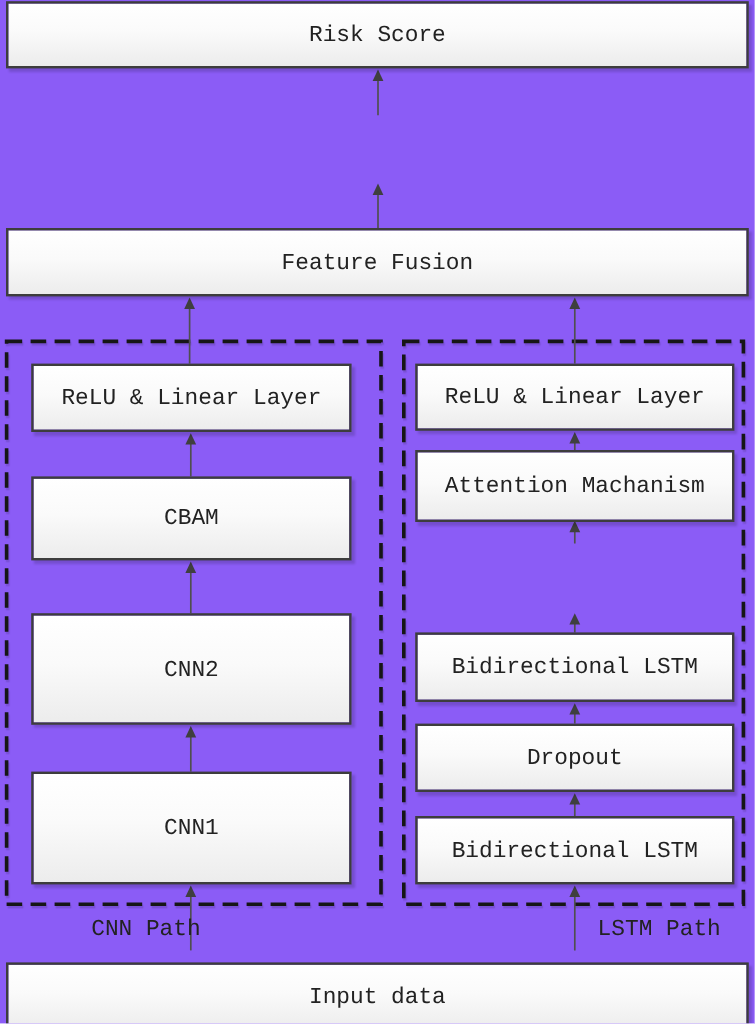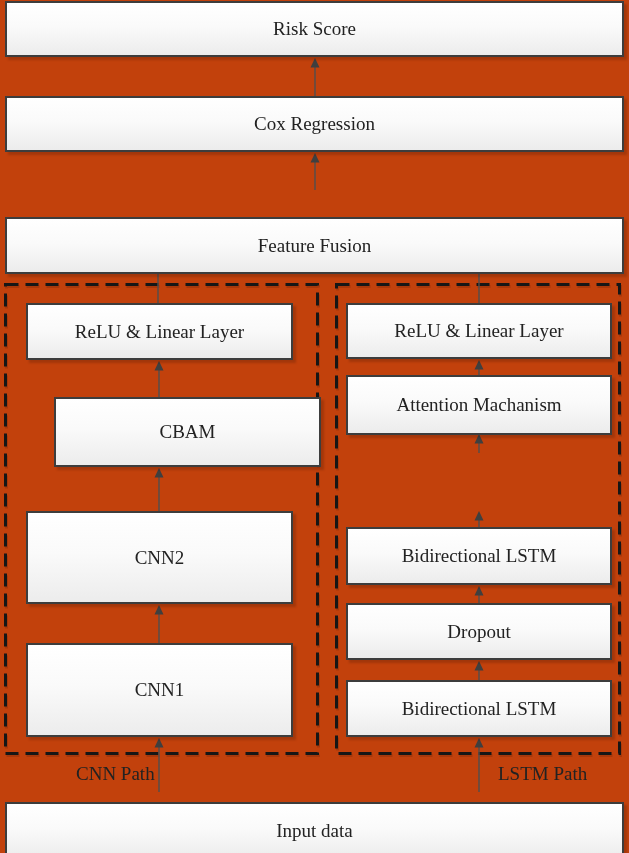--- a/index.html
+++ b/index.html
@@ -4,22 +4,22 @@
 <style>
   html, body {
     margin: 0;
     padding: 0;
     background: #ffffff;
   }
   .canvas {
     position: relative;
     width: 629px;
     height: 853px;
-    background: #c2410c;
-    font-family: Liberation Serif, serif;
+    background: #8b5cf6;
+    font-family: Liberation Mono, monospace;
     overflow: hidden;
   }
   .overlay {
     position: absolute;
     left: 0;
     top: 0;
     width: 629px;
     height: 853px;
   }
   .node {
@@ -35,25 +35,25 @@
     color: #222222;
     text-align: center;
     white-space: nowrap;
   }
   .wide   { left: 5px;   width: 619px; }
   .lbox   { left: 26px;  width: 267px; }
   .rbox   { left: 346px; width: 266px; }
 
   #node-risk    { top: 1px;   height: 56px; }
   #node-cox     { top: 96px;  height: 56px; }
-  #node-fusion  { top: 190px; height: 57px; margin-top: 27px; }
+  #node-fusion  { top: 190px; height: 57px; }
   #node-input   { top: 792px; height: 58px; margin-top: 10px; }
 
   #node-relu-l  { top: 303px; height: 57px; }
-  #node-cbam    { top: 397px; height: 70px; margin-left: 28px; }
+  #node-cbam    { top: 397px; height: 70px; }
   #node-cnn2    { top: 511px; height: 93px; }
   #node-cnn1    { top: 643px; height: 94px; }
 
   #node-relu-r  { top: 303px; height: 56px; }
   #node-attn    { top: 375px; height: 60px; }
   #node-rdrop   { top: 453px; height: 57px; }
   #node-bilstm1 { top: 527px; height: 58px; }
   #node-drop    { top: 603px; height: 57px; }
   #node-bilstm2 { top: 680px; height: 57px; }
 
@@ -148,21 +148,20 @@
       <line x1="479" y1="680" x2="479" y2="669"></line>
       <polygon points="479,661 474.5,670.5 483.5,670.5"></polygon>
     </g>
     <g class="arrow">
       <line x1="479" y1="792" x2="479" y2="746"></line>
       <polygon points="479,738 474.5,747.5 483.5,747.5"></polygon>
     </g>
   </svg>
 
   <div class="node wide" id="node-risk">Risk Score</div>
-  <div class="node wide" id="node-cox">Cox Regression</div>
   <div class="node wide" id="node-fusion">Feature Fusion</div>
   <div class="node wide" id="node-input">Input data</div>
 
   <div class="node lbox" id="node-relu-l">ReLU &amp; Linear Layer</div>
   <div class="node lbox" id="node-cbam">CBAM</div>
   <div class="node lbox" id="node-cnn2">CNN2</div>
   <div class="node lbox" id="node-cnn1">CNN1</div>
 
   <div class="node rbox" id="node-relu-r">ReLU &amp; Linear Layer</div>
   <div class="node rbox" id="node-attn">Attention Machanism</div>

